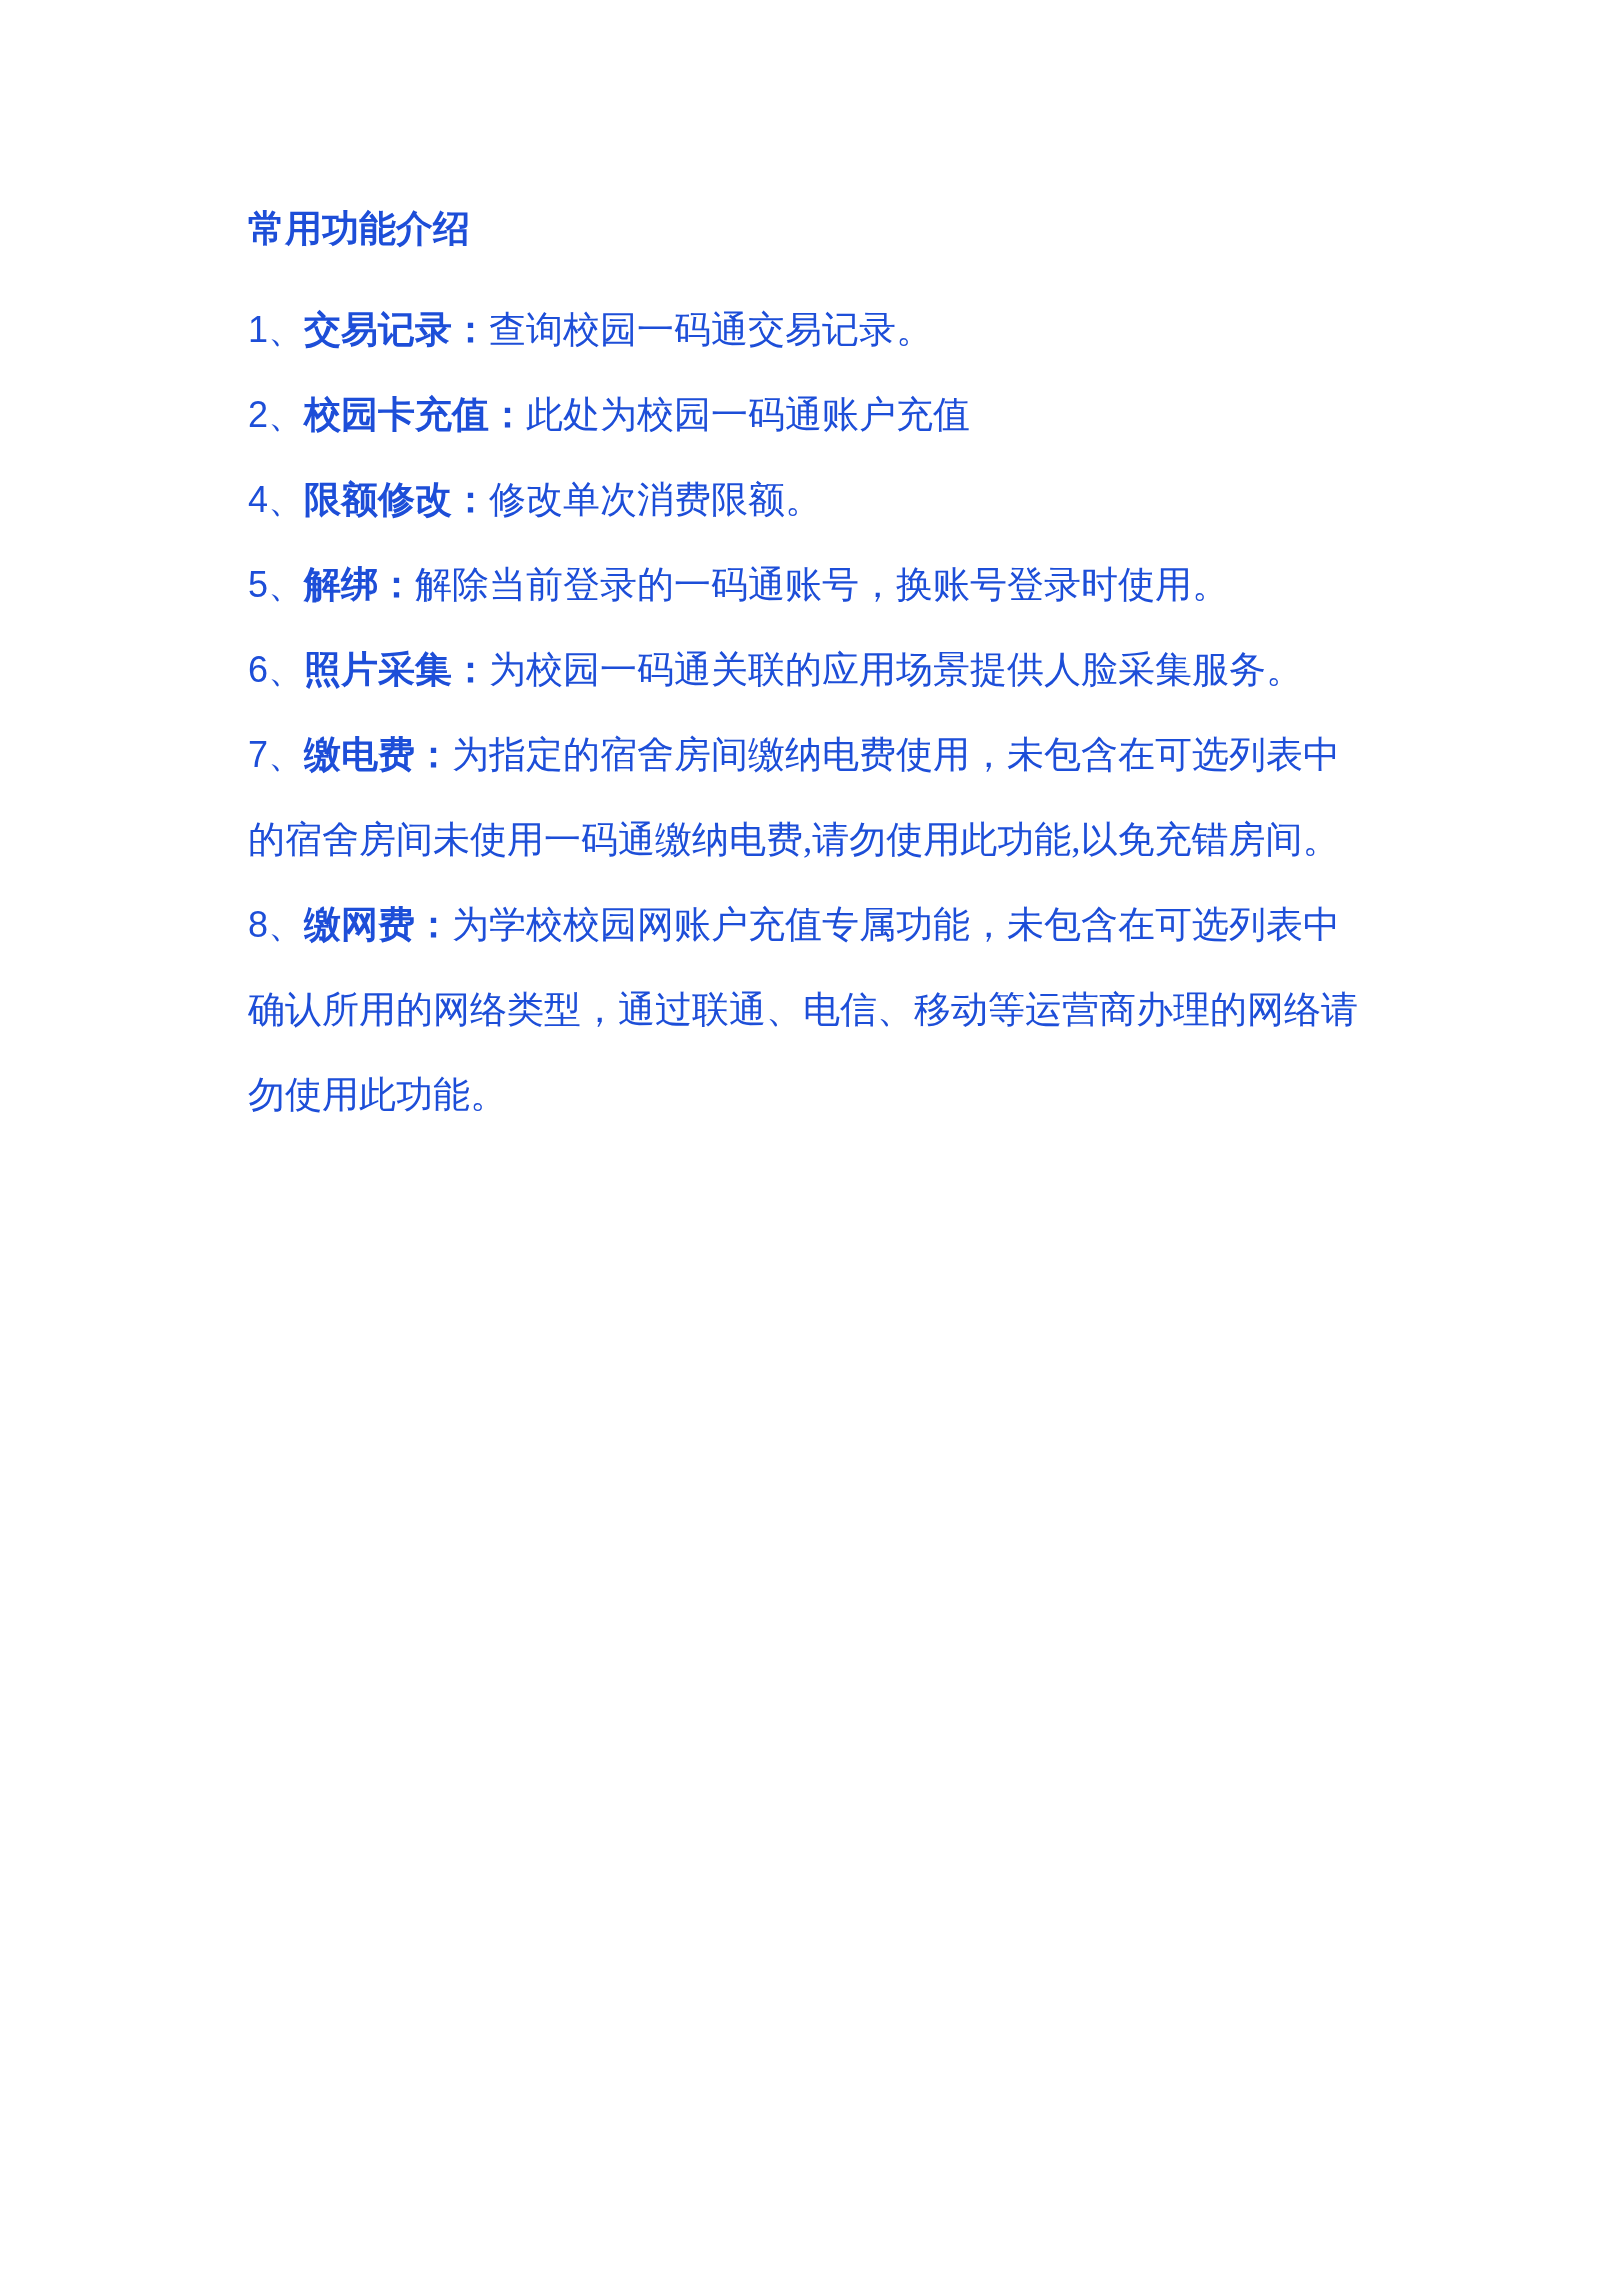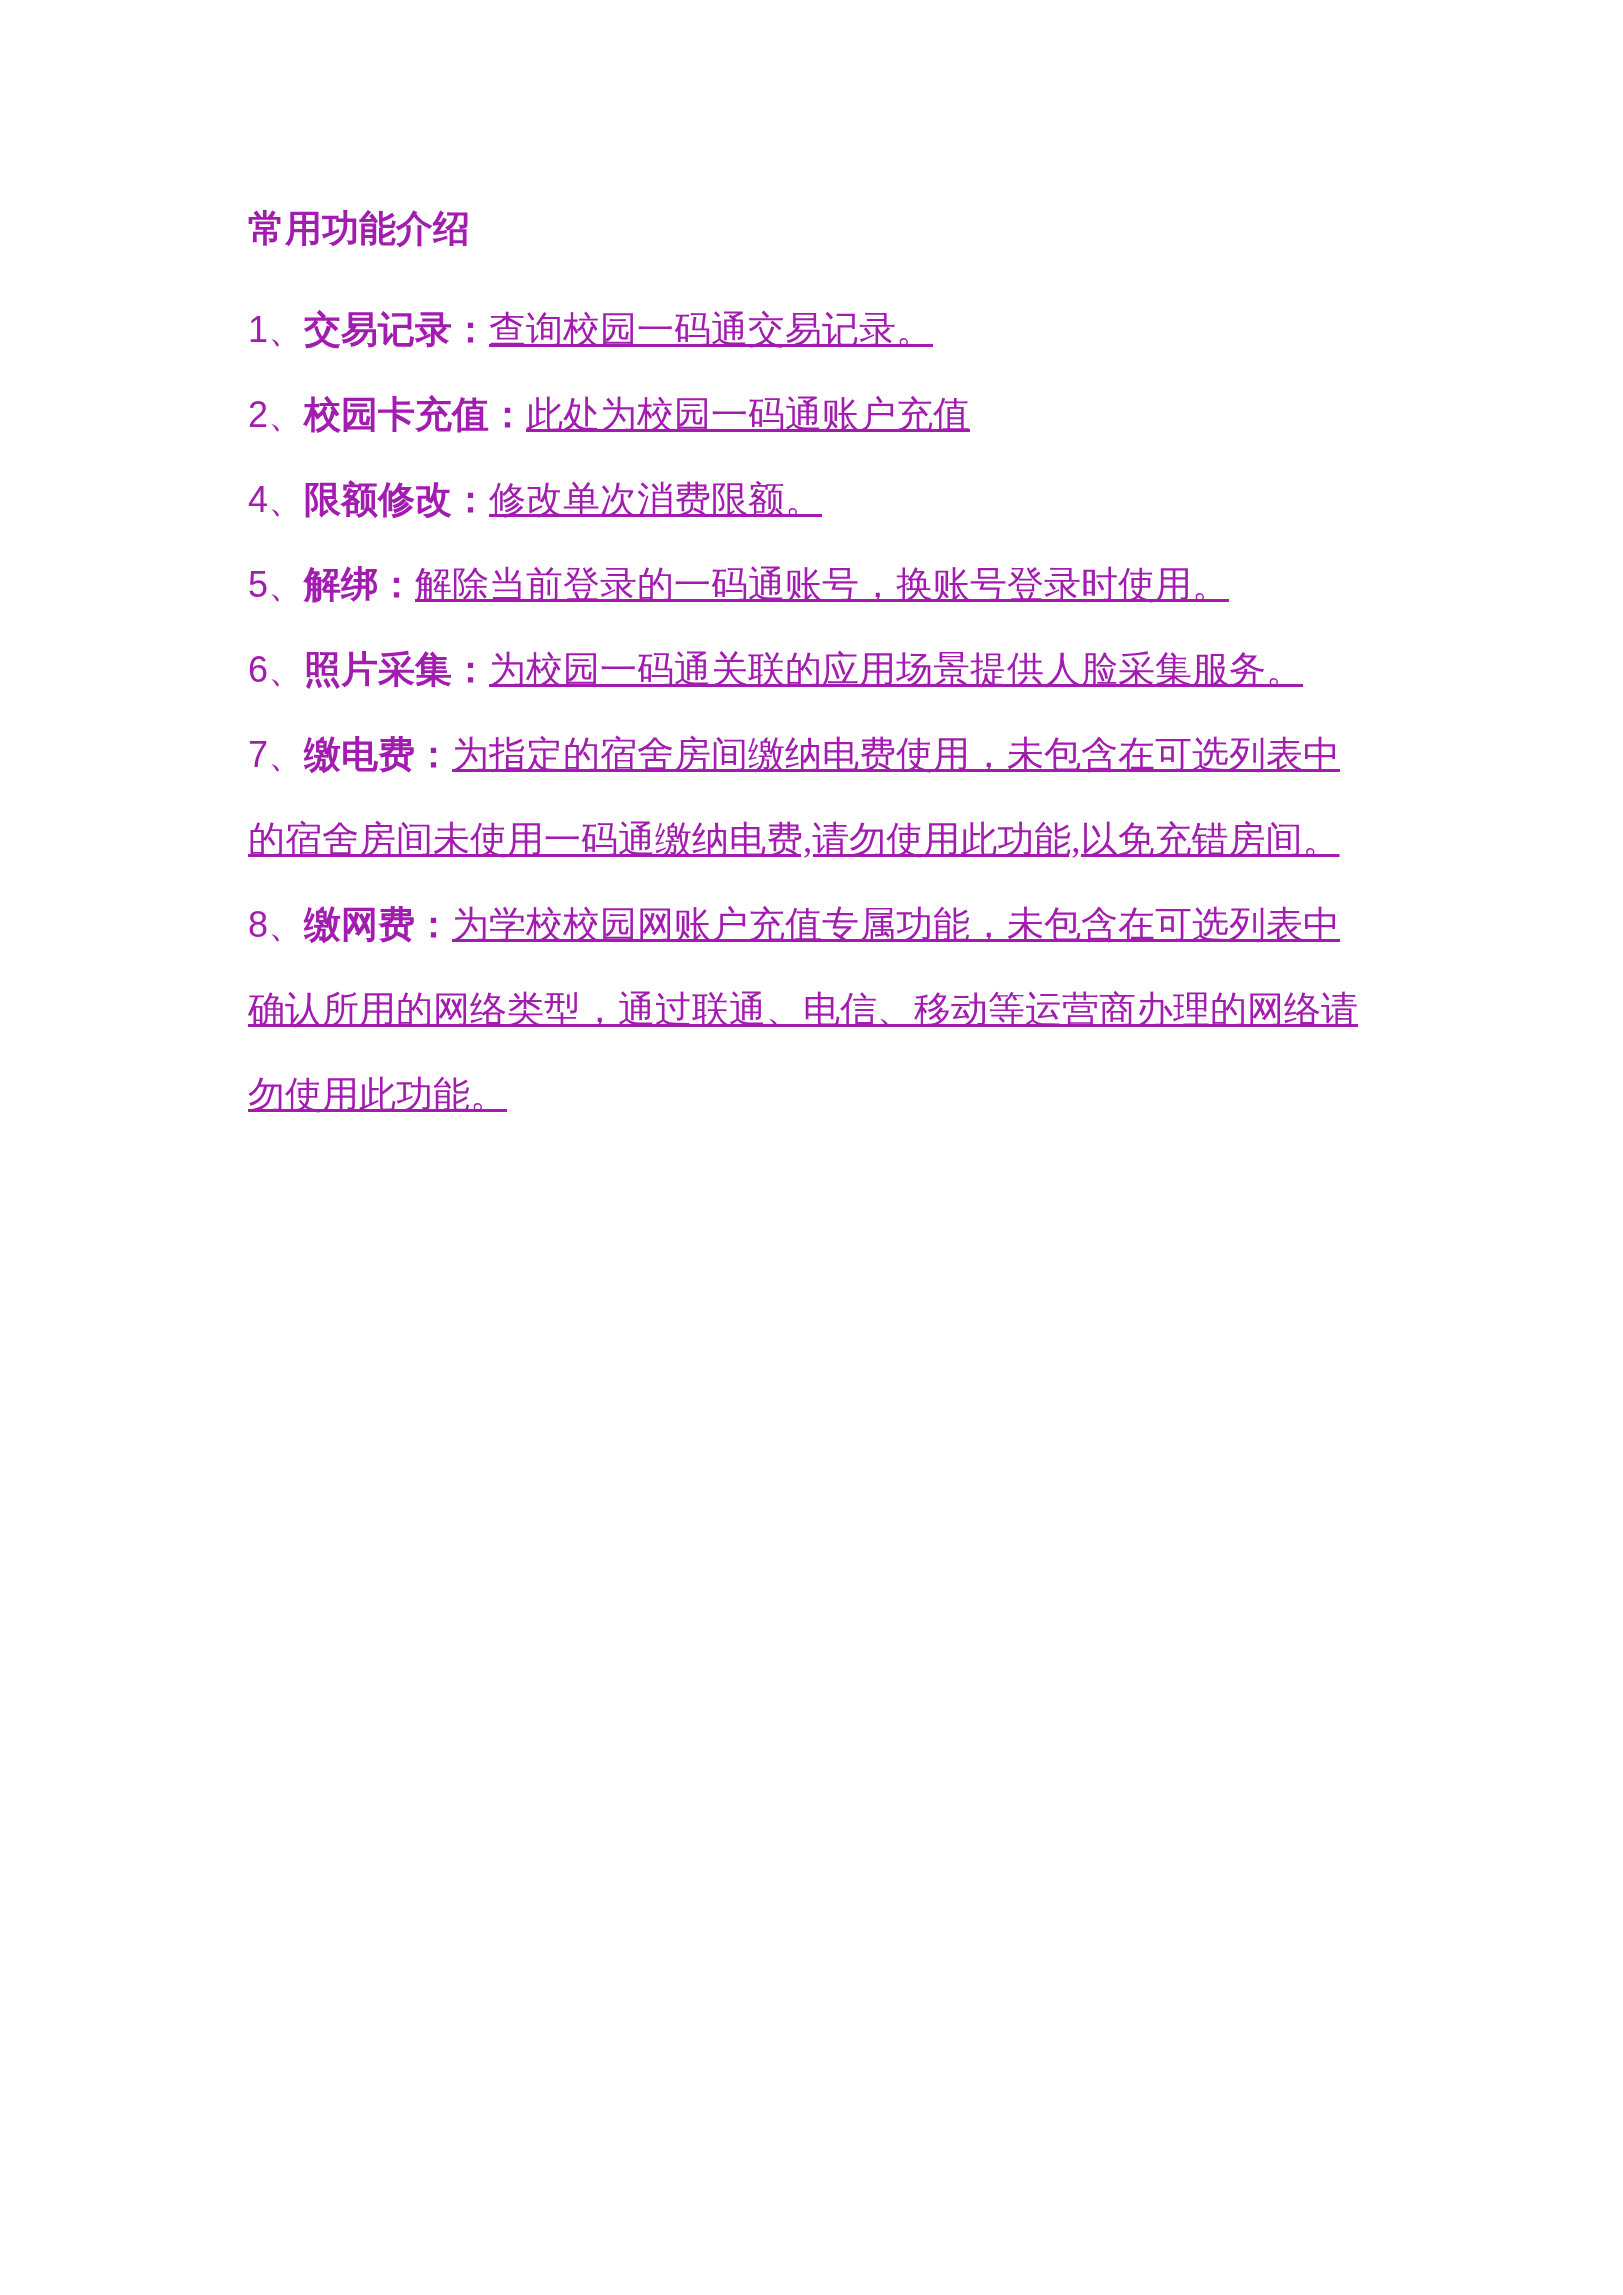--- a/index.html
+++ b/index.html
@@ -5,21 +5,21 @@
   html, body {
     margin: 0;
     padding: 0;
     background: #ffffff;
   }
   .page {
     position: relative;
     width: 1623px;
     height: 2295px;
     background: #ffffff;
-    color: #a21caf;
+    color: #1d4ed8;
     font-family: "Liberation Serif", "DejaVu Serif", serif;
     overflow: hidden;
   }
   .content {
     position: absolute;
     left: 248px;
     top: 186px;
     width: 1141px;
   }
   .doc-title {
@@ -37,21 +37,20 @@
   .num {
     font-family: "Liberation Sans", "DejaVu Sans", sans-serif;
     font-size: 36px;
     font-weight: 400;
   }
   .label {
     font-weight: 700;
   }
   .body-text {
     font-weight: 400;
-    text-decoration: underline;
   }
 </style>
 </head>
 <body>
 
 <div class="page">
   <div class="content">
     <div class="doc-title">常用功能介绍</div>
     <div id="feature-list">
         <div>

